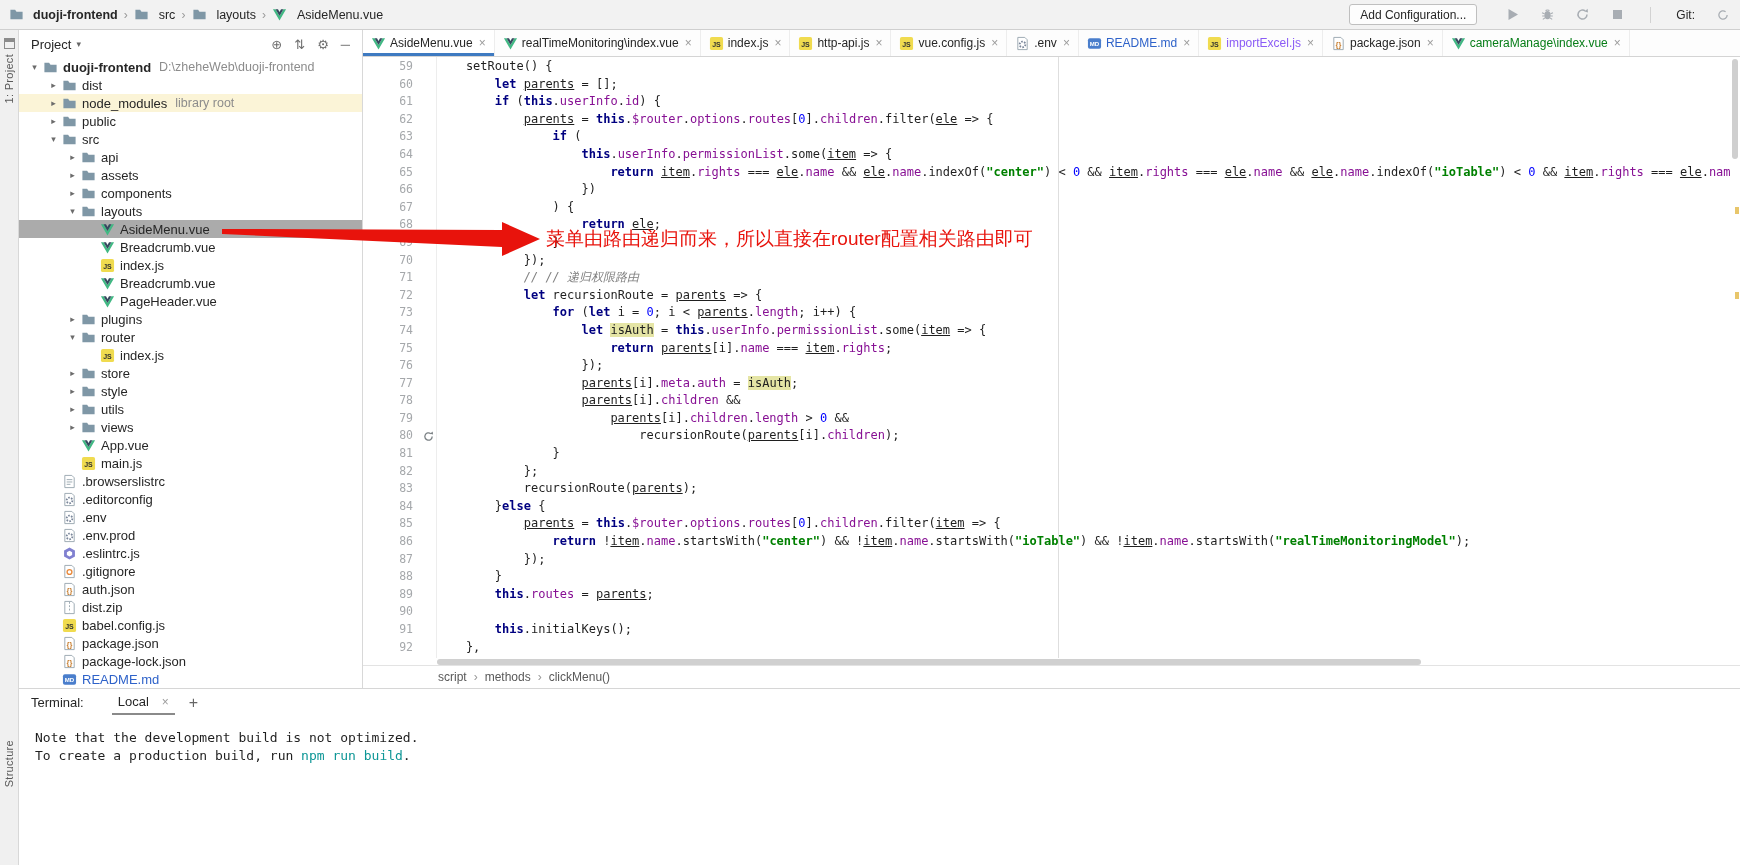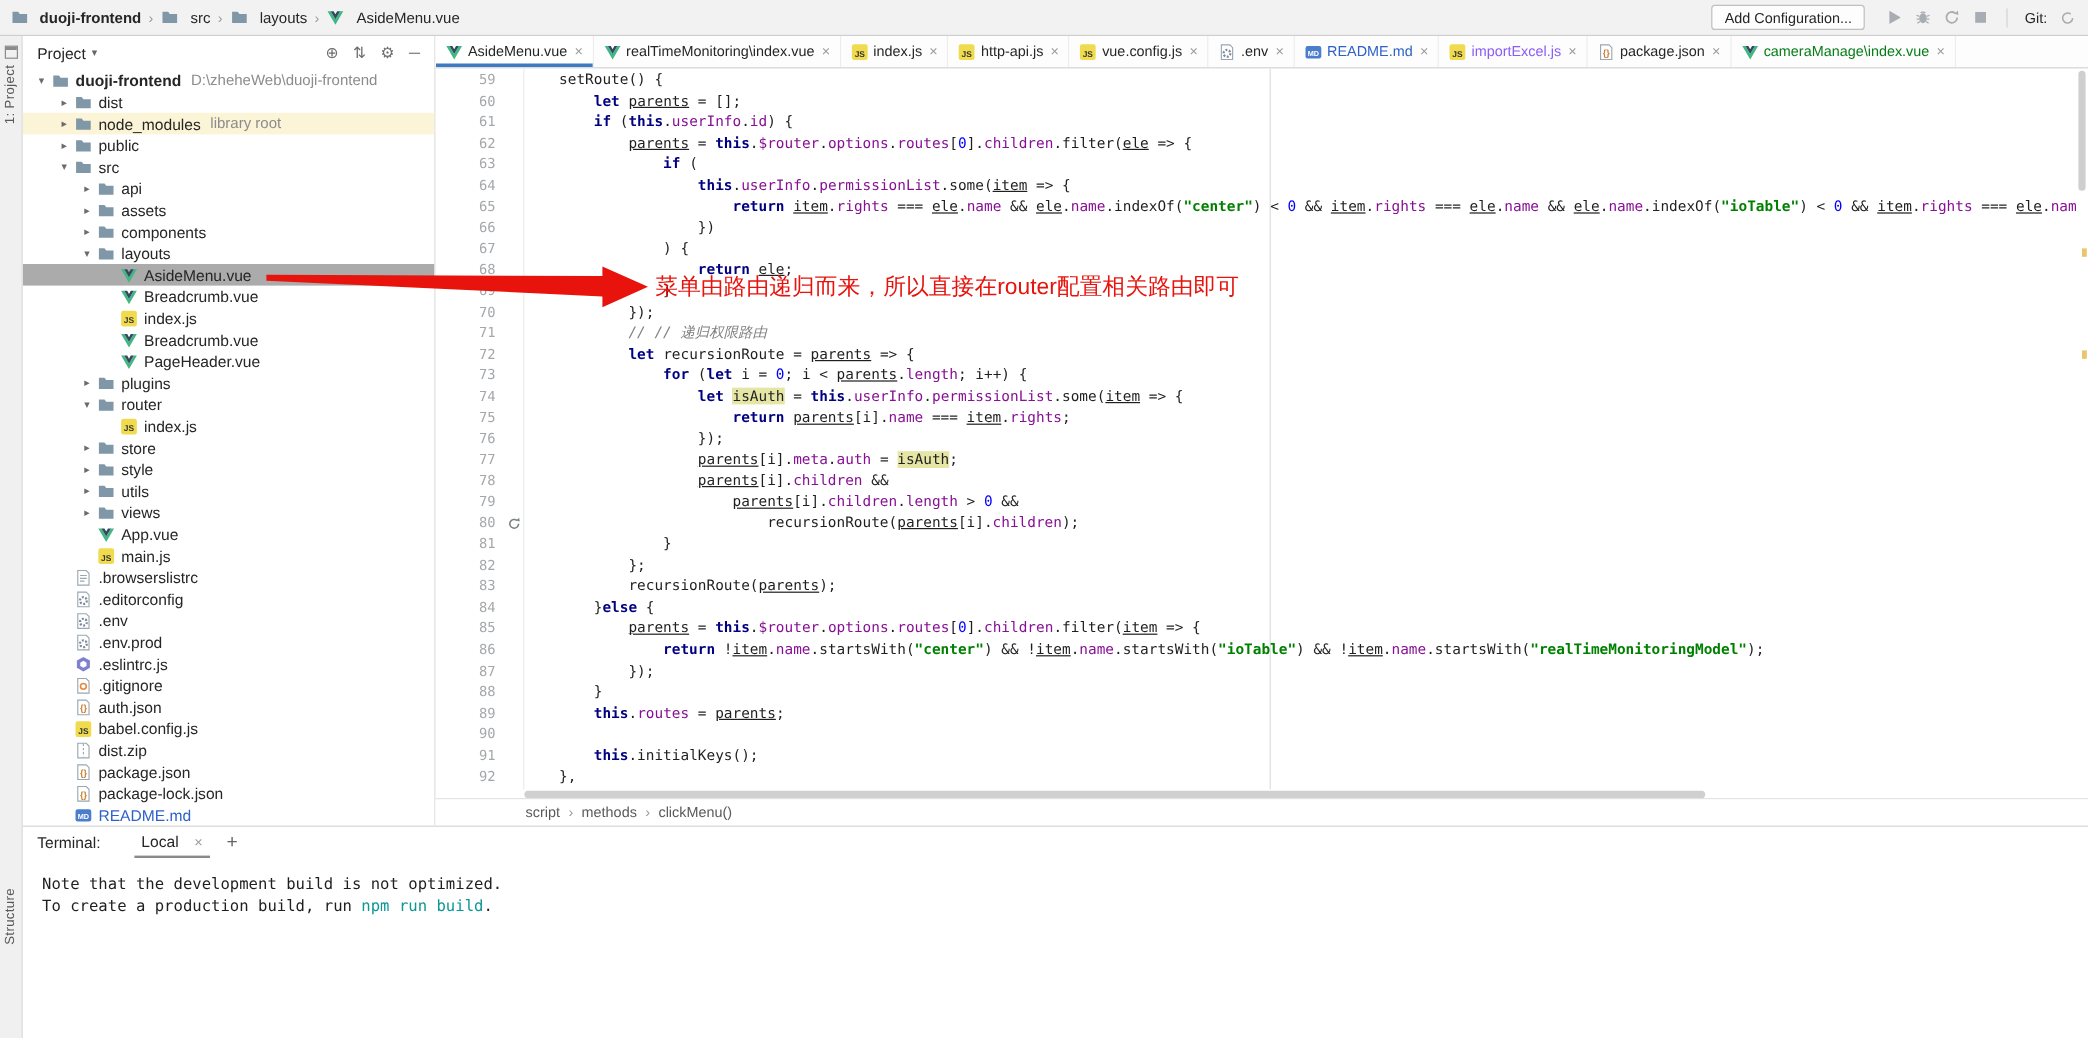--- a/index.html
+++ b/index.html
@@ -7,21 +7,21 @@
        font-family:"Liberation Sans","DejaVu Sans",sans-serif;font-size:13px;color:#262626;}
 
   
   .titlebar{position:absolute;left:0;top:0;right:0;height:30px;background:#F2F2F2;
             border-bottom:1px solid #CFCFCF;display:flex;align-items:center;
             justify-content:space-between;padding:0 10px 0 8px;box-sizing:border-box;}
   .tb-crumbs{display:flex;align-items:center;font-size:12.5px;}
   .tb-crumbs .crumb{display:inline-flex;align-items:center;gap:4px;}
   .tb-crumbs .sep{color:#9A9A9A;margin:0 6px;font-size:12px;}
   .tb-crumbs .bold{font-weight:bold;}
-  .tb-right{display:flex;align-items:center;gap:9px;padding-left:21px;}
+  .tb-right{display:flex;align-items:center;gap:20px;padding-left:21px;}
   .addcfg{font:12px "Liberation Sans",sans-serif;color:#262626;background:#FDFDFD;
           border:1px solid #BFBFBF;border-radius:3px;height:21px;padding:0 10px;margin-right:8px;}
   .tbi{display:inline-flex;width:15px;height:15px;align-items:center;justify-content:center;}
   .tb-sep{width:1px;height:16px;background:#D2D2D2;margin:0 5px;}
   .gitlabel{font-size:12px;}
 
   
   .leftbar{position:absolute;left:0;top:30px;bottom:0;width:19px;background:#F0F0F0;
            border-right:1px solid #D8D8D8;box-sizing:border-box;}
   .tw-btn{position:absolute;left:0;width:100%;display:flex;flex-direction:column;align-items:center;gap:5px;}
@@ -485,35 +485,35 @@
               <path d="M3 1.5h7.5l2.5 2.5v10.5H3z" fill="#FFF" stroke="#9AA7B0"></path>
               <text x="8" y="11.5" font-size="8" font-weight="bold" text-anchor="middle" fill="#C77D2E" font-family="Liberation Sans,sans-serif">{}</text>
             </svg>
           </span>
           <span class="">auth.json</span>
         </div>
         <div class="trow" style="padding-left: 27px;">
           <span class="chev"></span>
           <span class="ticon">
             <svg class="i16" viewBox="0 0 16 16">
+              <path d="M3 1.5h7.5l2.5 2.5v10.5H3z" fill="#FFF" stroke="#9AA7B0"></path>
+              <path d="M8 2v11" stroke="#9AA7B0" stroke-dasharray="2 1.6" fill="none"></path>
+            </svg>
+          </span>
+          <span class="">dist.zip</span>
+        </div>
+        <div class="trow" style="padding-left: 27px;">
+          <span class="chev"></span>
+          <span class="ticon">
+            <svg class="i16" viewBox="0 0 16 16">
               <rect x="1" y="1" width="14" height="14" rx="2" fill="#F0DB4F"></rect>
               <text x="8" y="12" font-size="7.5" font-weight="bold" text-anchor="middle" fill="#323330" font-family="Liberation Sans,sans-serif">JS</text>
             </svg>
           </span>
           <span class="">babel.config.js</span>
-        </div>
-        <div class="trow" style="padding-left: 27px;">
-          <span class="chev"></span>
-          <span class="ticon">
-            <svg class="i16" viewBox="0 0 16 16">
-              <path d="M3 1.5h7.5l2.5 2.5v10.5H3z" fill="#FFF" stroke="#9AA7B0"></path>
-              <path d="M8 2v11" stroke="#9AA7B0" stroke-dasharray="2 1.6" fill="none"></path>
-            </svg>
-          </span>
-          <span class="">dist.zip</span>
         </div>
         <div class="trow" style="padding-left: 27px;">
           <span class="chev"></span>
           <span class="ticon">
             <svg class="i16" viewBox="0 0 16 16">
               <path d="M3 1.5h7.5l2.5 2.5v10.5H3z" fill="#FFF" stroke="#9AA7B0"></path>
               <text x="8" y="11.5" font-size="8" font-weight="bold" text-anchor="middle" fill="#C77D2E" font-family="Liberation Sans,sans-serif">{}</text>
             </svg>
           </span>
           <span class="">package.json</span>

